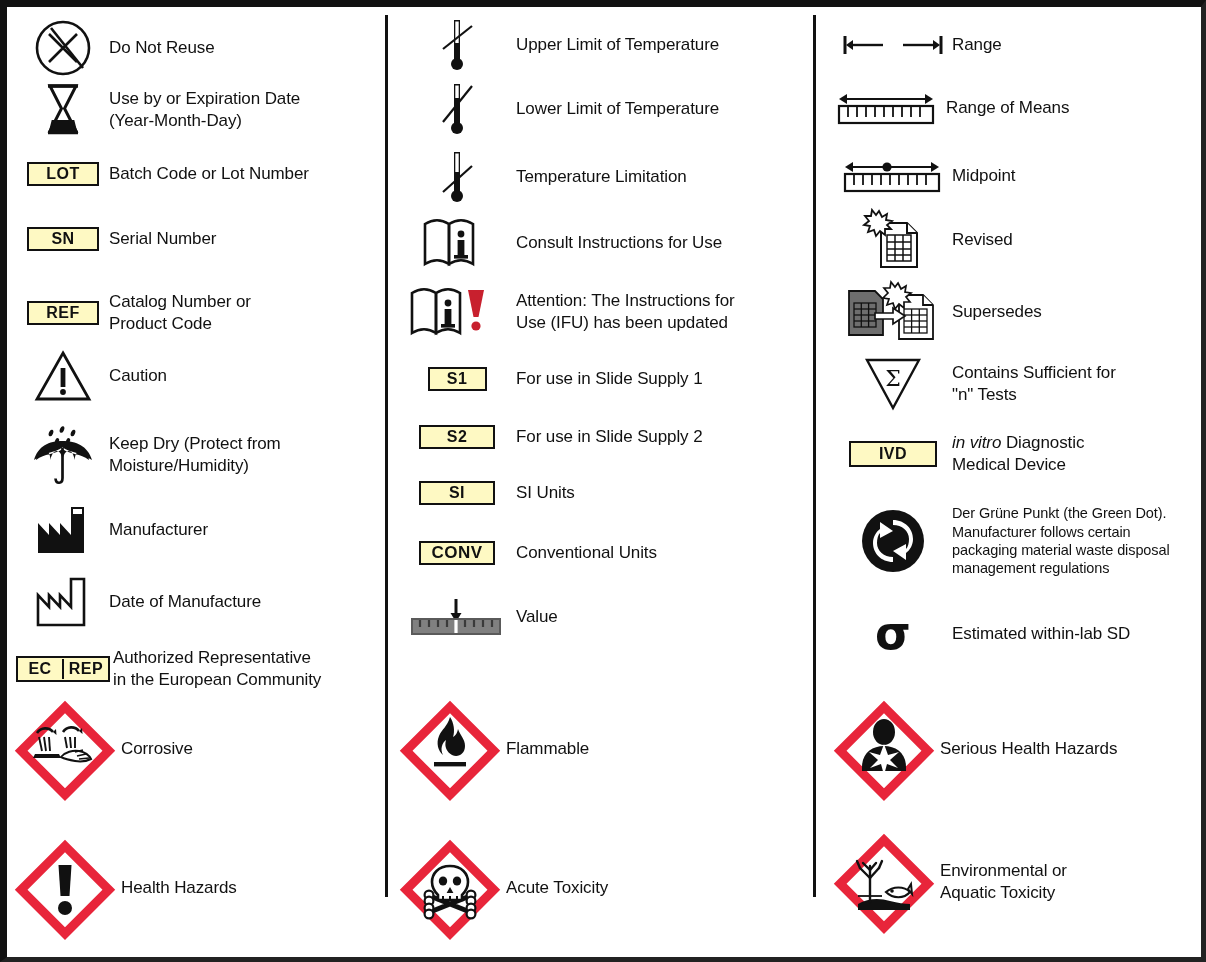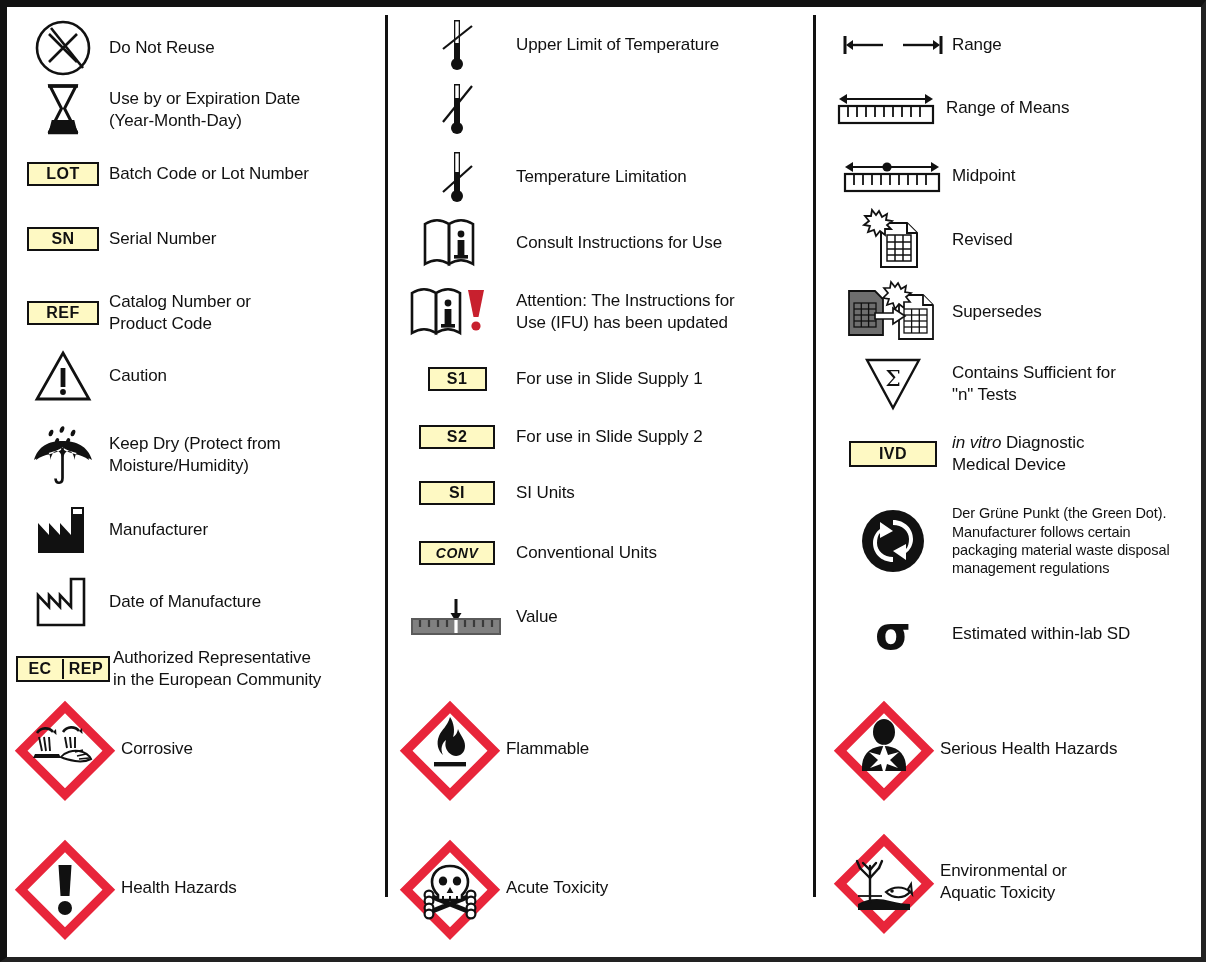--- a/index.html
+++ b/index.html
@@ -241,20 +241,21 @@
 
     <div class="row" style="position:absolute;left:10px;top:72px;width:415px;height:60px;">
       <div class="ico" style="width:118px;">
         <svg width="46" height="58" viewBox="0 0 46 58">
           <path d="M20 4 H26 V44 H20 Z" fill="#111"></path>
           <path d="M21.3 5.5 H24.7 V18 H21.3 Z" fill="#fff"></path>
           <circle cx="23" cy="48" r="6" fill="#111"></circle>
           <path d="M9 42 L38 6" stroke="#111" stroke-width="2.2" fill="none"></path>
         </svg>
       </div>
+      <div class="lbl">Lower Limit of Temperature</div>
     </div>
 
     <div class="row" style="position:absolute;left:10px;top:140px;width:415px;height:60px;">
       <div class="ico" style="width:118px;">
         <svg width="46" height="58" viewBox="0 0 46 58">
           <path d="M20 4 H26 V44 H20 Z" fill="#111"></path>
           <path d="M21.3 5.5 H24.7 V24 H21.3 Z" fill="#fff"></path>
           <circle cx="23" cy="48" r="6" fill="#111"></circle>
           <path d="M9 44 L38 18" stroke="#111" stroke-width="2.2" fill="none"></path>
         </svg>
@@ -309,21 +310,21 @@
 
     <div class="row" style="position:absolute;left:10px;top:464px;width:415px;height:44px;">
       <div class="ico" style="width:118px;">
         <div class="boxsym" style="width:76px;height:24px;">SI</div>
       </div>
       <div class="lbl">SI Units</div>
     </div>
 
     <div class="row" style="position:absolute;left:10px;top:524px;width:415px;height:44px;">
       <div class="ico" style="width:118px;">
-        <div class="boxsym" style="width:76px;height:24px;font-size:14px;font-style:italic;">CONV</div>
+        <div class="boxsym" style="width:76px;height:24px;font-size:17px;">CONV</div>
       </div>
       <div class="lbl">Conventional Units</div>
     </div>
 
     <div class="row" style="position:absolute;left:10px;top:586px;width:415px;height:48px;">
       <div class="ico" style="width:118px;">
         <svg width="98" height="44" viewBox="0 0 98 44">
           <path d="M48 4 V20" stroke="#111" stroke-width="3"></path>
           <path d="M42.5 18 L53.5 18 L48 27 Z" fill="#111"></path>
           <rect x="4" y="24" width="88" height="15" fill="#808080"></rect>

